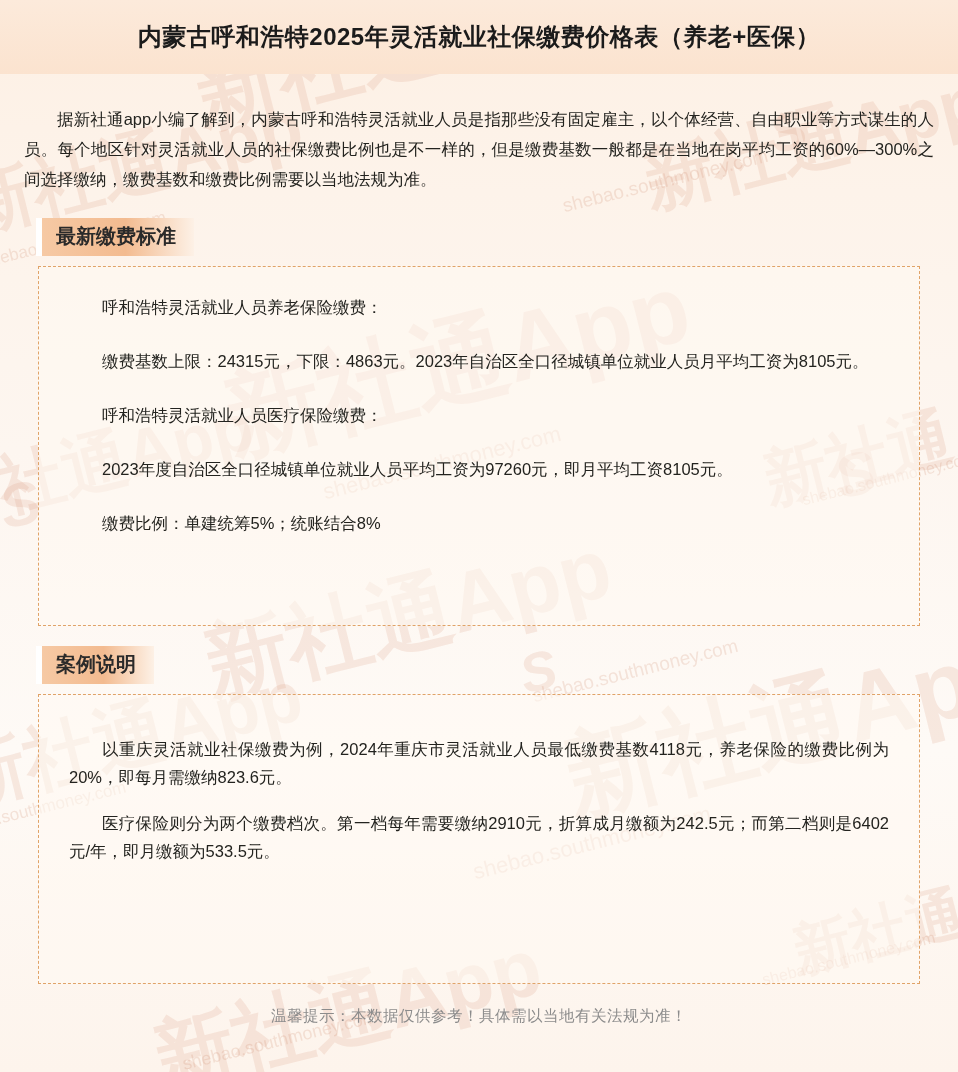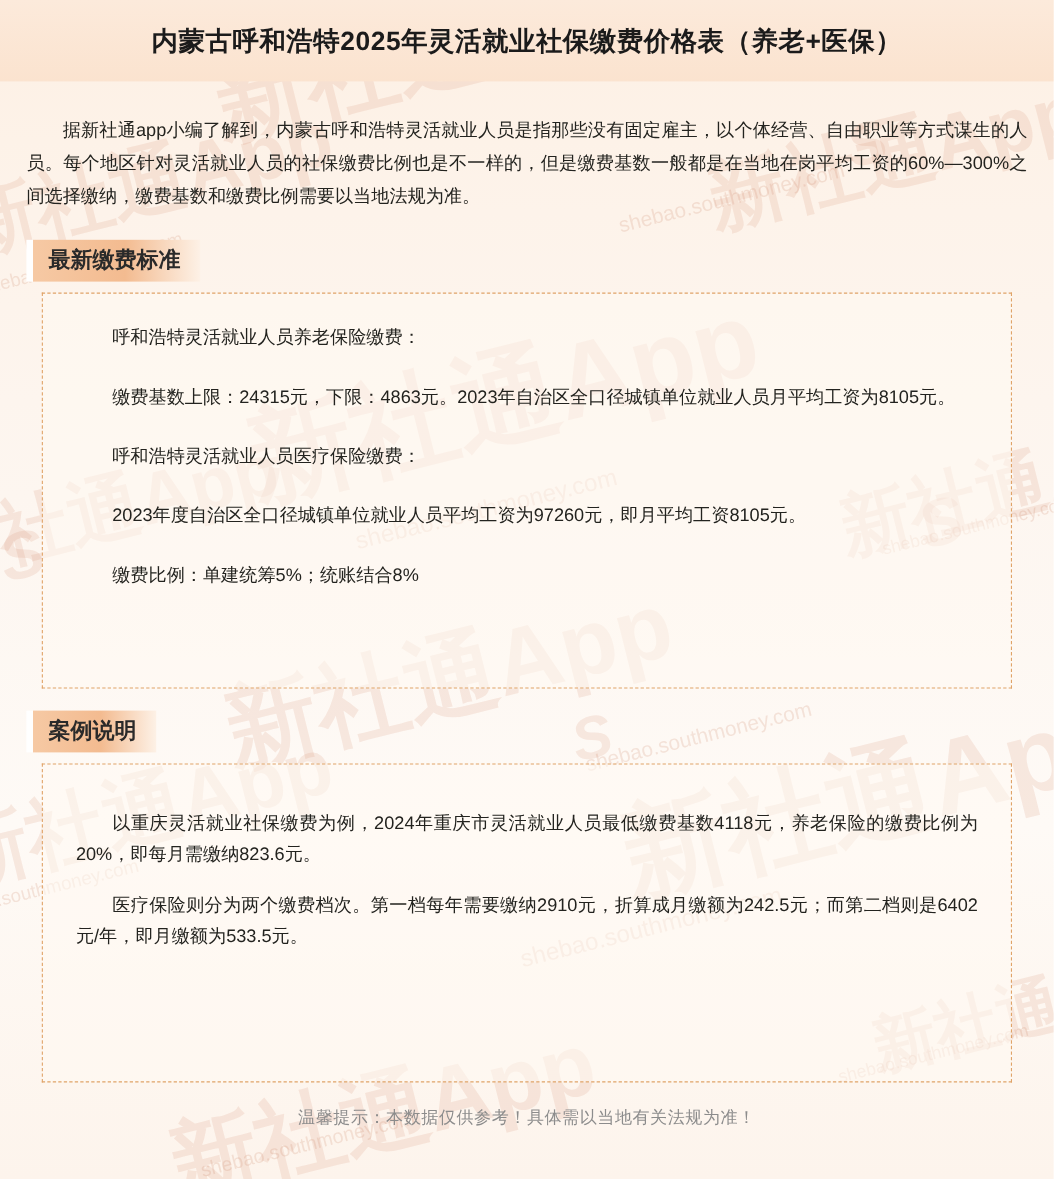--- a/index.html
+++ b/index.html
@@ -86,21 +86,21 @@
     background: linear-gradient(90deg, #f6c9a4 0%, #f3bb90 55%, #fdf1e6 100%);
     color: #2a2a2a;
     font-size: 20px;
     font-weight: bold;
     border-left: 6px solid #ffffff;
     box-shadow: inset 0 0 0 0 transparent;
   }
   .tag-row {
     position: relative;
     z-index: 2;
-    padding-left: 0;
+    padding-left: 12px;
   }
 
   
   .box {
     position: relative;
     z-index: 2;
     margin: 10px 38px 0 38px;
     border: 1px dashed #e0a368;
     background: rgba(255, 249, 243, 0.55);
     padding: 26px 30px 24px 30px;

